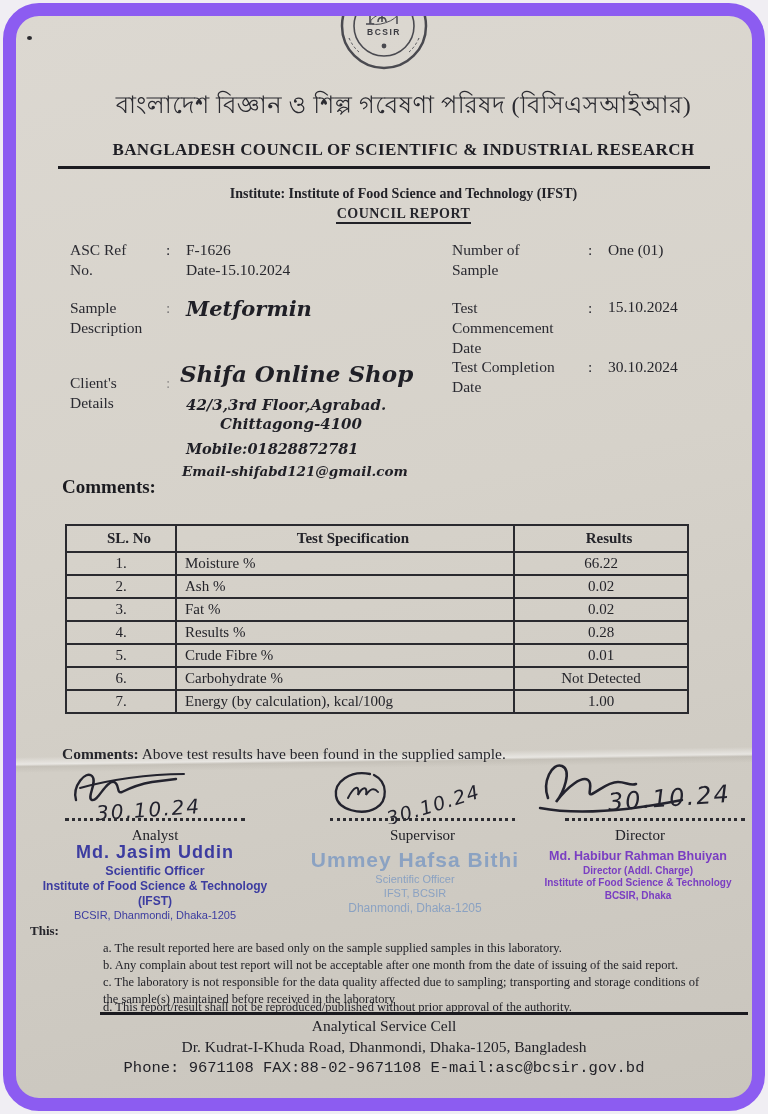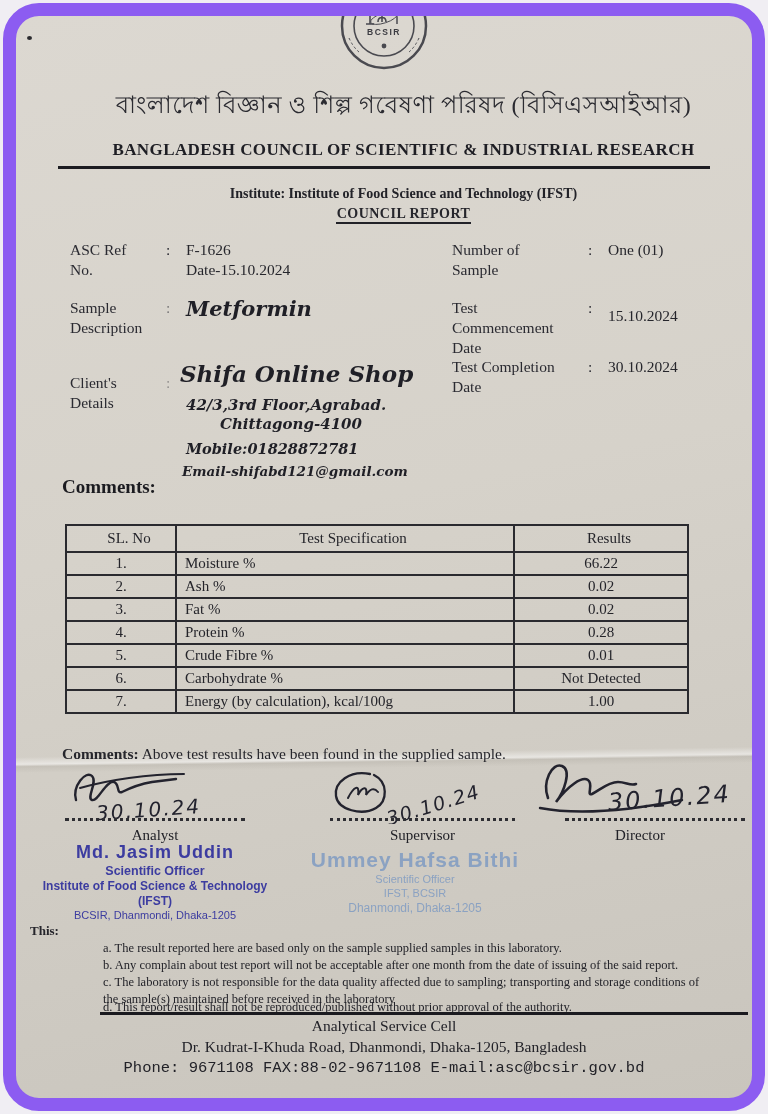--- a/index.html
+++ b/index.html
@@ -26,21 +26,21 @@
   .title-rule { left:58px; top:166px; width:652px; height:3px; background:#1c1c21; }
   .inst-line { left:0; top:186px; width:768px; font-size:14px; font-weight:bold; color:#222228; }
   .report-title { left:0; top:206px; width:768px; font-size:14px; font-weight:bold; letter-spacing:0.5px; }
   .report-title span { border-bottom:2px solid #222228; padding:0 1px 1px; }
   .lbl { font-size:15.5px; color:#2a2a31; }
   .val { font-size:15.5px; color:#26262c; }
   .script { font-family:"DejaVu Serif", serif; font-style:italic; font-weight:bold; color:#1f1f26; }
   .results-h { left:62px; top:476px; font-size:19px; font-weight:bold; color:#1b1b20; }
   table.results { position:absolute; left:65px; top:524px; border-collapse:collapse; background:transparent; }
   table.results th, table.results td { border:2px solid #2a2a2f; font-size:15px; color:#24242a; padding:1px 8px; }
-  table.results th { font-weight:normal; height:27px;padding-left:24px; }
+  table.results th { font-weight:bold; height:27px;padding-left:24px; }
   table.results td { height:23px; }
   .col-sl { width:110px; text-align:center; }
   .col-spec { width:338px; text-align:left; }
   .col-res { width:174px; text-align:center; }
   th.col-spec { text-align:center; }
   .comments { left:62px; top:745px; width:640px; font-size:15.5px; }
   .comments b { font-weight:bold; }
   .dotline { border-bottom:3px dotted #2e2e33; height:0; }
   .role-label { font-size:15px; color:#222228; text-align:center; }
   .stamp { text-align:center; line-height:1.25; font-family:"Liberation Sans", sans-serif; }
@@ -104,21 +104,21 @@
 
     <div class="abs lbl" style="left:452px; top:241px;">Number of</div>
     <div class="abs lbl" style="left:452px; top:261px;">Sample</div>
     <div class="abs lbl" style="left:588px; top:241px;">:</div>
     <div class="abs val" style="left:608px; top:241px;">One (01)</div>
 
     <div class="abs lbl" style="left:452px; top:299px;">Test</div>
     <div class="abs lbl" style="left:452px; top:319px;">Commencement</div>
     <div class="abs lbl" style="left:452px; top:339px;">Date</div>
     <div class="abs lbl" style="left:588px; top:299px;">:</div>
-    <div class="abs val" style="left:608px; top:307px;">15.10.2024</div>
+    <div class="abs val" style="left:608px; top:298px;">15.10.2024</div>
 
     <div class="abs lbl" style="left:452px; top:358px;">Test Completion</div>
     <div class="abs lbl" style="left:452px; top:378px;">Date</div>
     <div class="abs lbl" style="left:588px; top:358px;">:</div>
     <div class="abs val" style="left:608px; top:358px;">30.10.2024</div>
 
     <div class="abs results-h">Comments:</div>
 
     <table class="results">
       <thead>
@@ -139,21 +139,21 @@
           <td class="col-spec">Ash %</td>
           <td class="col-res">0.02</td>
         </tr>
         <tr>
           <td class="col-sl">3.</td>
           <td class="col-spec">Fat %</td>
           <td class="col-res">0.02</td>
         </tr>
         <tr>
           <td class="col-sl">4.</td>
-          <td class="col-spec">Protein %</td>
+          <td class="col-spec">Results %</td>
           <td class="col-res">0.28</td>
         </tr>
         <tr>
           <td class="col-sl">5.</td>
           <td class="col-spec">Crude Fibre %</td>
           <td class="col-res">0.01</td>
         </tr>
         <tr>
           <td class="col-sl">6.</td>
           <td class="col-spec">Carbohydrate %</td>
@@ -206,20 +206,26 @@
 
     <div class="abs role-label" style="left:330px; top:827px; width:185px;">Supervisor</div>
     <div class="abs stamp" style="left:300px; top:847px; width:230px; color:#8ba2c2;">
       <div class="s-name" style="font-size:21px; letter-spacing:1px;">Ummey Hafsa Bithi</div>
       <div style="font-size:11px;">Scientific Officer</div>
       <div style="font-size:11px;">IFST, BCSIR</div>
       <div style="font-size:12px;">Dhanmondi, Dhaka-1205</div>
     </div>
 
     <div class="abs role-label" style="left:565px; top:827px; width:150px;">Director</div>
+    <div class="abs stamp" style="left:528px; top:849px; width:220px; color:#7a3ec2;">
+      <div class="s-name" style="font-size:12.5px;">Md. Habibur Rahman Bhuiyan</div>
+      <div style="font-size:10px; font-weight:bold;">Director (Addl. Charge)</div>
+      <div style="font-size:10px; font-weight:bold;">Institute of Food Science &amp; Technology</div>
+      <div style="font-size:10px; font-weight:bold;">BCSIR, Dhaka</div>
+    </div>
 
     <div class="abs note-label">This:</div>
     <div class="abs note-item" style="top:941px;">a. The result reported here are based only on the sample supplied samples in this laboratory.</div>
     <div class="abs note-item" style="top:958px;">b. Any complain about test report will not be acceptable after one month from the date of issuing of the said report.</div>
     <div class="abs note-item" style="top:975px;">c. The laboratory is not responsible for the data quality affected due to sampling; transporting and storage conditions of</div>
     <div class="abs note-item" style="top:992px;">the sample(s) maintained before received in the laboratory</div>
     <div class="abs note-item" style="top:1000px; top:1000px;">d. This report/result shall not be reproduced/published without prior approval of the authority.</div>
     <div class="abs note-rule"></div>
 
     <div class="abs footer-line" style="top:1017px;">Analytical Service Cell</div>

